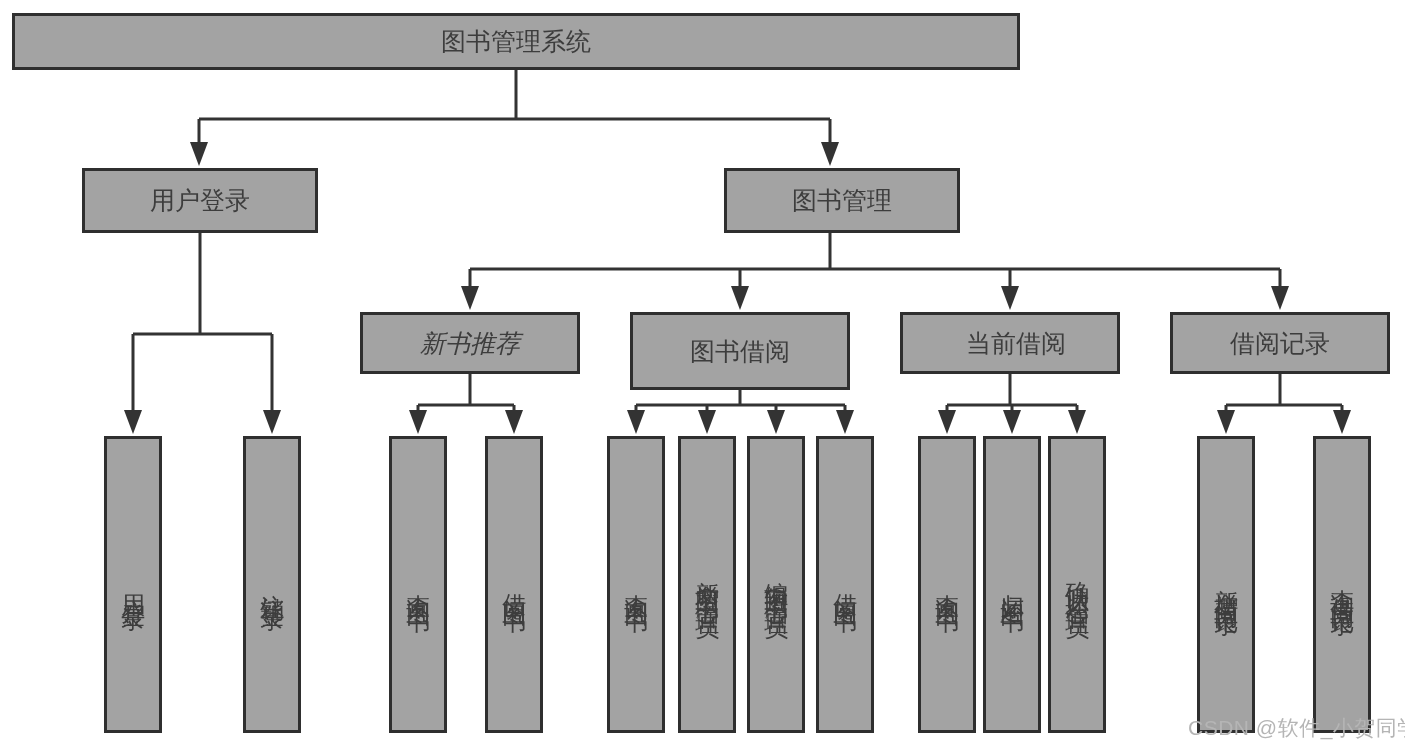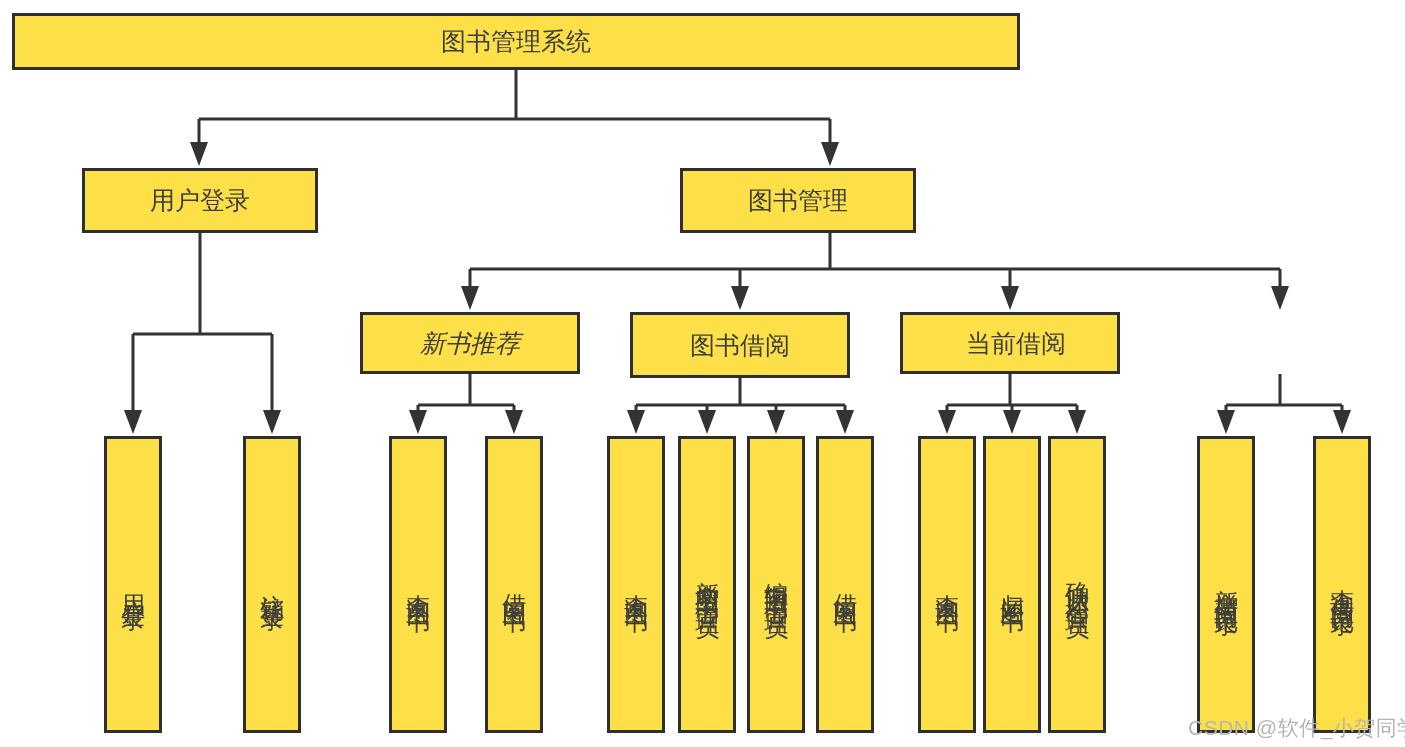--- a/index.html
+++ b/index.html
@@ -32,21 +32,21 @@
     stroke-width:3;
     fill:none;
   }
   .connectors polygon{
     fill:var(--line);
     stroke:none;
   }
   .node{
     position:absolute;
     box-sizing:border-box;
-    background:#fde047;
+    background:#a3a3a3;
     border:3px solid var(--box-border);
     display:flex;
     align-items:center;
     justify-content:center;
     color:var(--text);
     font-size:25px;
     z-index:2;
     line-height:1;
   }
   .node.leaf{
@@ -127,33 +127,36 @@
     </g>
   </svg>
 
   <div class="node" style="left:12px;top:13px;width:1008px;height:57px;">
     <span>图书管理系统</span>
   </div>
 
   <div class="node" style="left:82px;top:168px;width:236px;height:65px;">
     <span>用户登录</span>
   </div>
-  <div class="node" style="left:680px;top:168px;width:236px;height:65px;">
+  <div class="node" style="left:724px;top:168px;width:236px;height:65px;">
     <span>图书管理</span>
   </div>
 
   <div class="node" style="left:360px;top:312px;width:220px;height:62px;font-style:italic;">
     <span>新书推荐</span>
   </div>
-  <div class="node" style="left:630px;top:312px;width:220px;height:66px;">
+  <div class="node" style="left:630px;top:312px;width:220px;height:78px;">
     <span>图书借阅</span>
   </div>
   <div class="node" style="left:900px;top:312px;width:220px;height:62px;padding-left:12px;">
     <span>当前借阅</span>
   </div>
+  <div class="node" style="left:1170px;top:312px;width:220px;height:62px;">
+    <span>借阅记录</span>
+  </div>
 
   <div class="node leaf" style="left:104px;">
     <span>用户登录</span>
   </div>
   <div class="node leaf" style="left:243px;">
     <span>注销登录</span>
   </div>
 
   <div class="node leaf" style="left:389px;">
     <span>查询图书</span>

